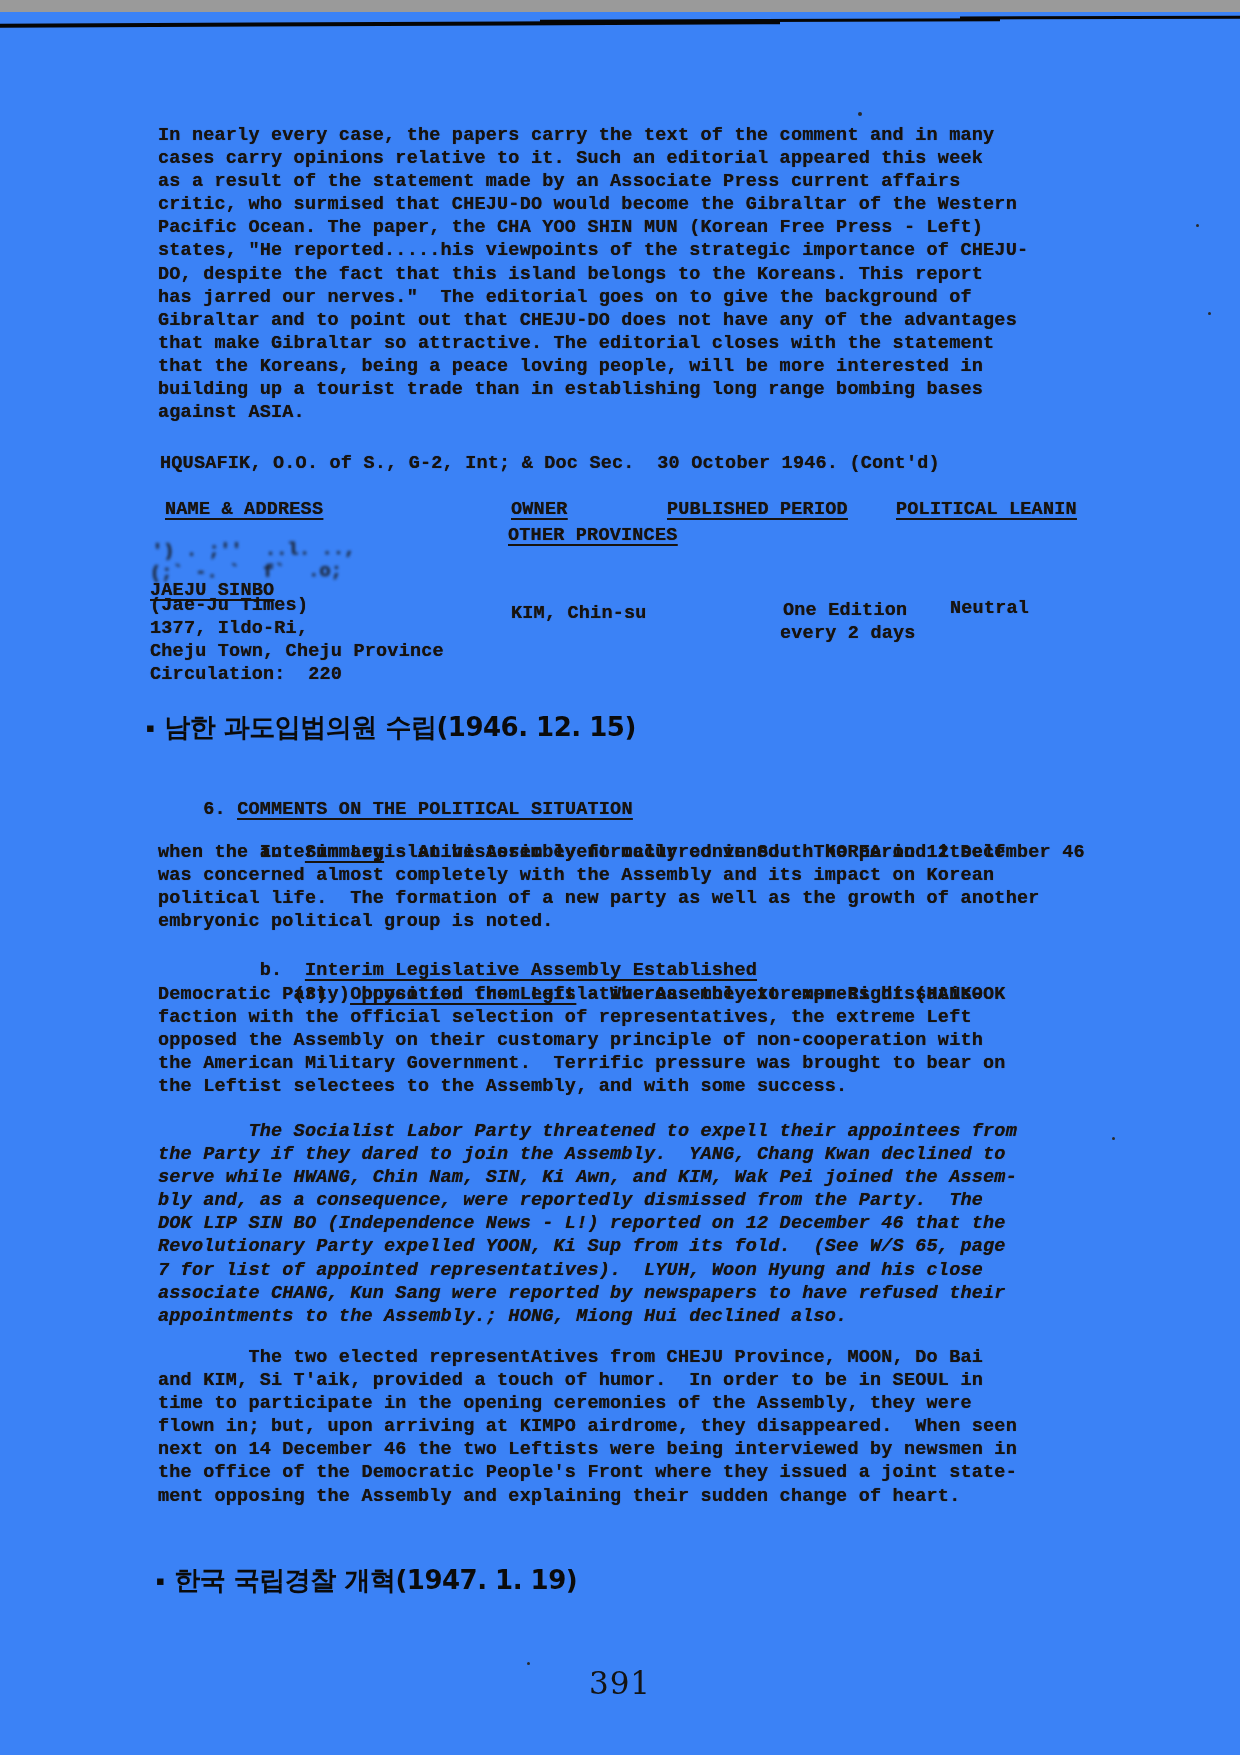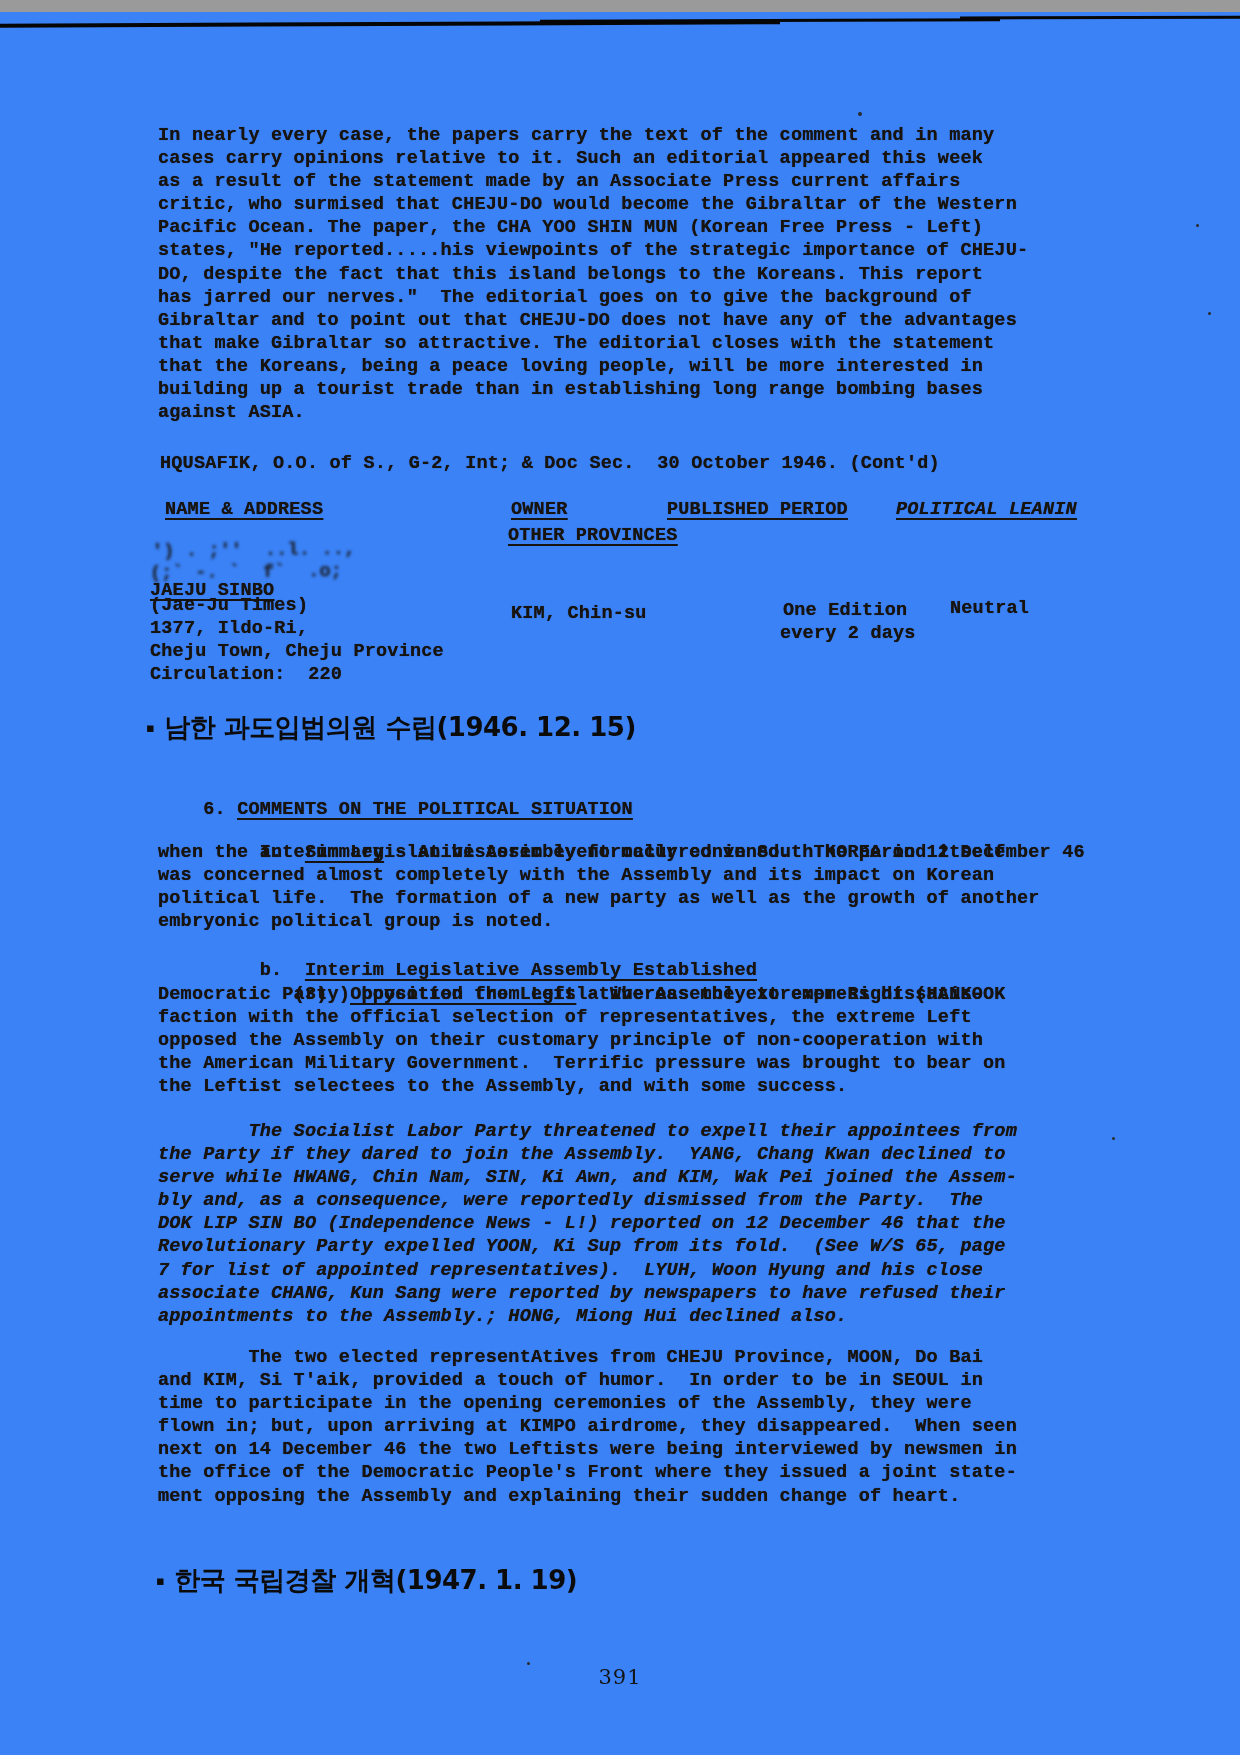--- a/index.html
+++ b/index.html
@@ -24,21 +24,21 @@
   }
   .kor .blt{font-size:13px;vertical-align:4px;margin-right:10px;}
   
   .smudge{filter:blur(1.7px);transform:rotate(-.6deg);opacity:.85;}
   
   .strip{position:absolute;background:#060606;}
   .speck{position:absolute;background:#2a2a2a;border-radius:50%;}
   .pagenum{
     position:absolute;left:0;width:100%;text-align:center;
     font-family:"DejaVu Serif","Liberation Serif",serif;
-    font-size:21px;color:#141414;letter-spacing:1px;
+    font-size:31px;color:#141414;letter-spacing:1px;
   }
 </style>
 </head>
 <body>
 
 <div class="page">
 
   <div class="strip" style="left:-10px;top:10px;width:790px;height:4px;transform:rotate(-0.25deg);"></div>
   <div class="strip" style="left:540px;top:7px;width:460px;height:3px;transform:rotate(-0.2deg);"></div>
   <div class="strip" style="left:960px;top:4px;width:290px;height:3px;transform:rotate(-0.15deg);"></div>
@@ -61,21 +61,21 @@
 that make Gibraltar so attractive. The editorial closes with the statement
 that the Koreans, being a peace loving people, will be more interested in
 building up a tourist trade than in establishing long range bombing bases
 against ASIA.</div>
 
   <div class="tw" style="left:160px;top:440px;">HQUSAFIK, O.O. of S., G-2, Int; &amp; Doc Sec.  30 October 1946. (Cont'd)</div>
 
   <div class="tw u" style="left:165px;top:486px;">NAME &amp; ADDRESS</div>
   <div class="tw u" style="left:511px;top:486px;">OWNER</div>
   <div class="tw u" style="left:667px;top:486px;">PUBLISHED PERIOD</div>
-  <div class="tw u" style="left:896px;top:486px;font-style:italic;">POLITICAL LEANIN</div>
+  <div class="tw u" style="left:896px;top:486px;">POLITICAL LEANIN</div>
   <div class="tw u" style="left:508px;top:512px;">OTHER PROVINCES</div>
 
   <div class="tw smudge" style="left:152px;top:527px;">') . ;''  ..l. ..,</div>
   <div class="tw smudge" style="left:150px;top:549px;">(;` -. `  f`  .o;</div>
 
   <div class="tw u" style="left:150px;top:567px;">JAEJU SINBO</div>
   <div class="tw" style="left:150px;top:582px;">(Jae-Ju Times)
 1377, Ildo-Ri,
 Cheju Town, Cheju Province
 Circulation:  220</div>

